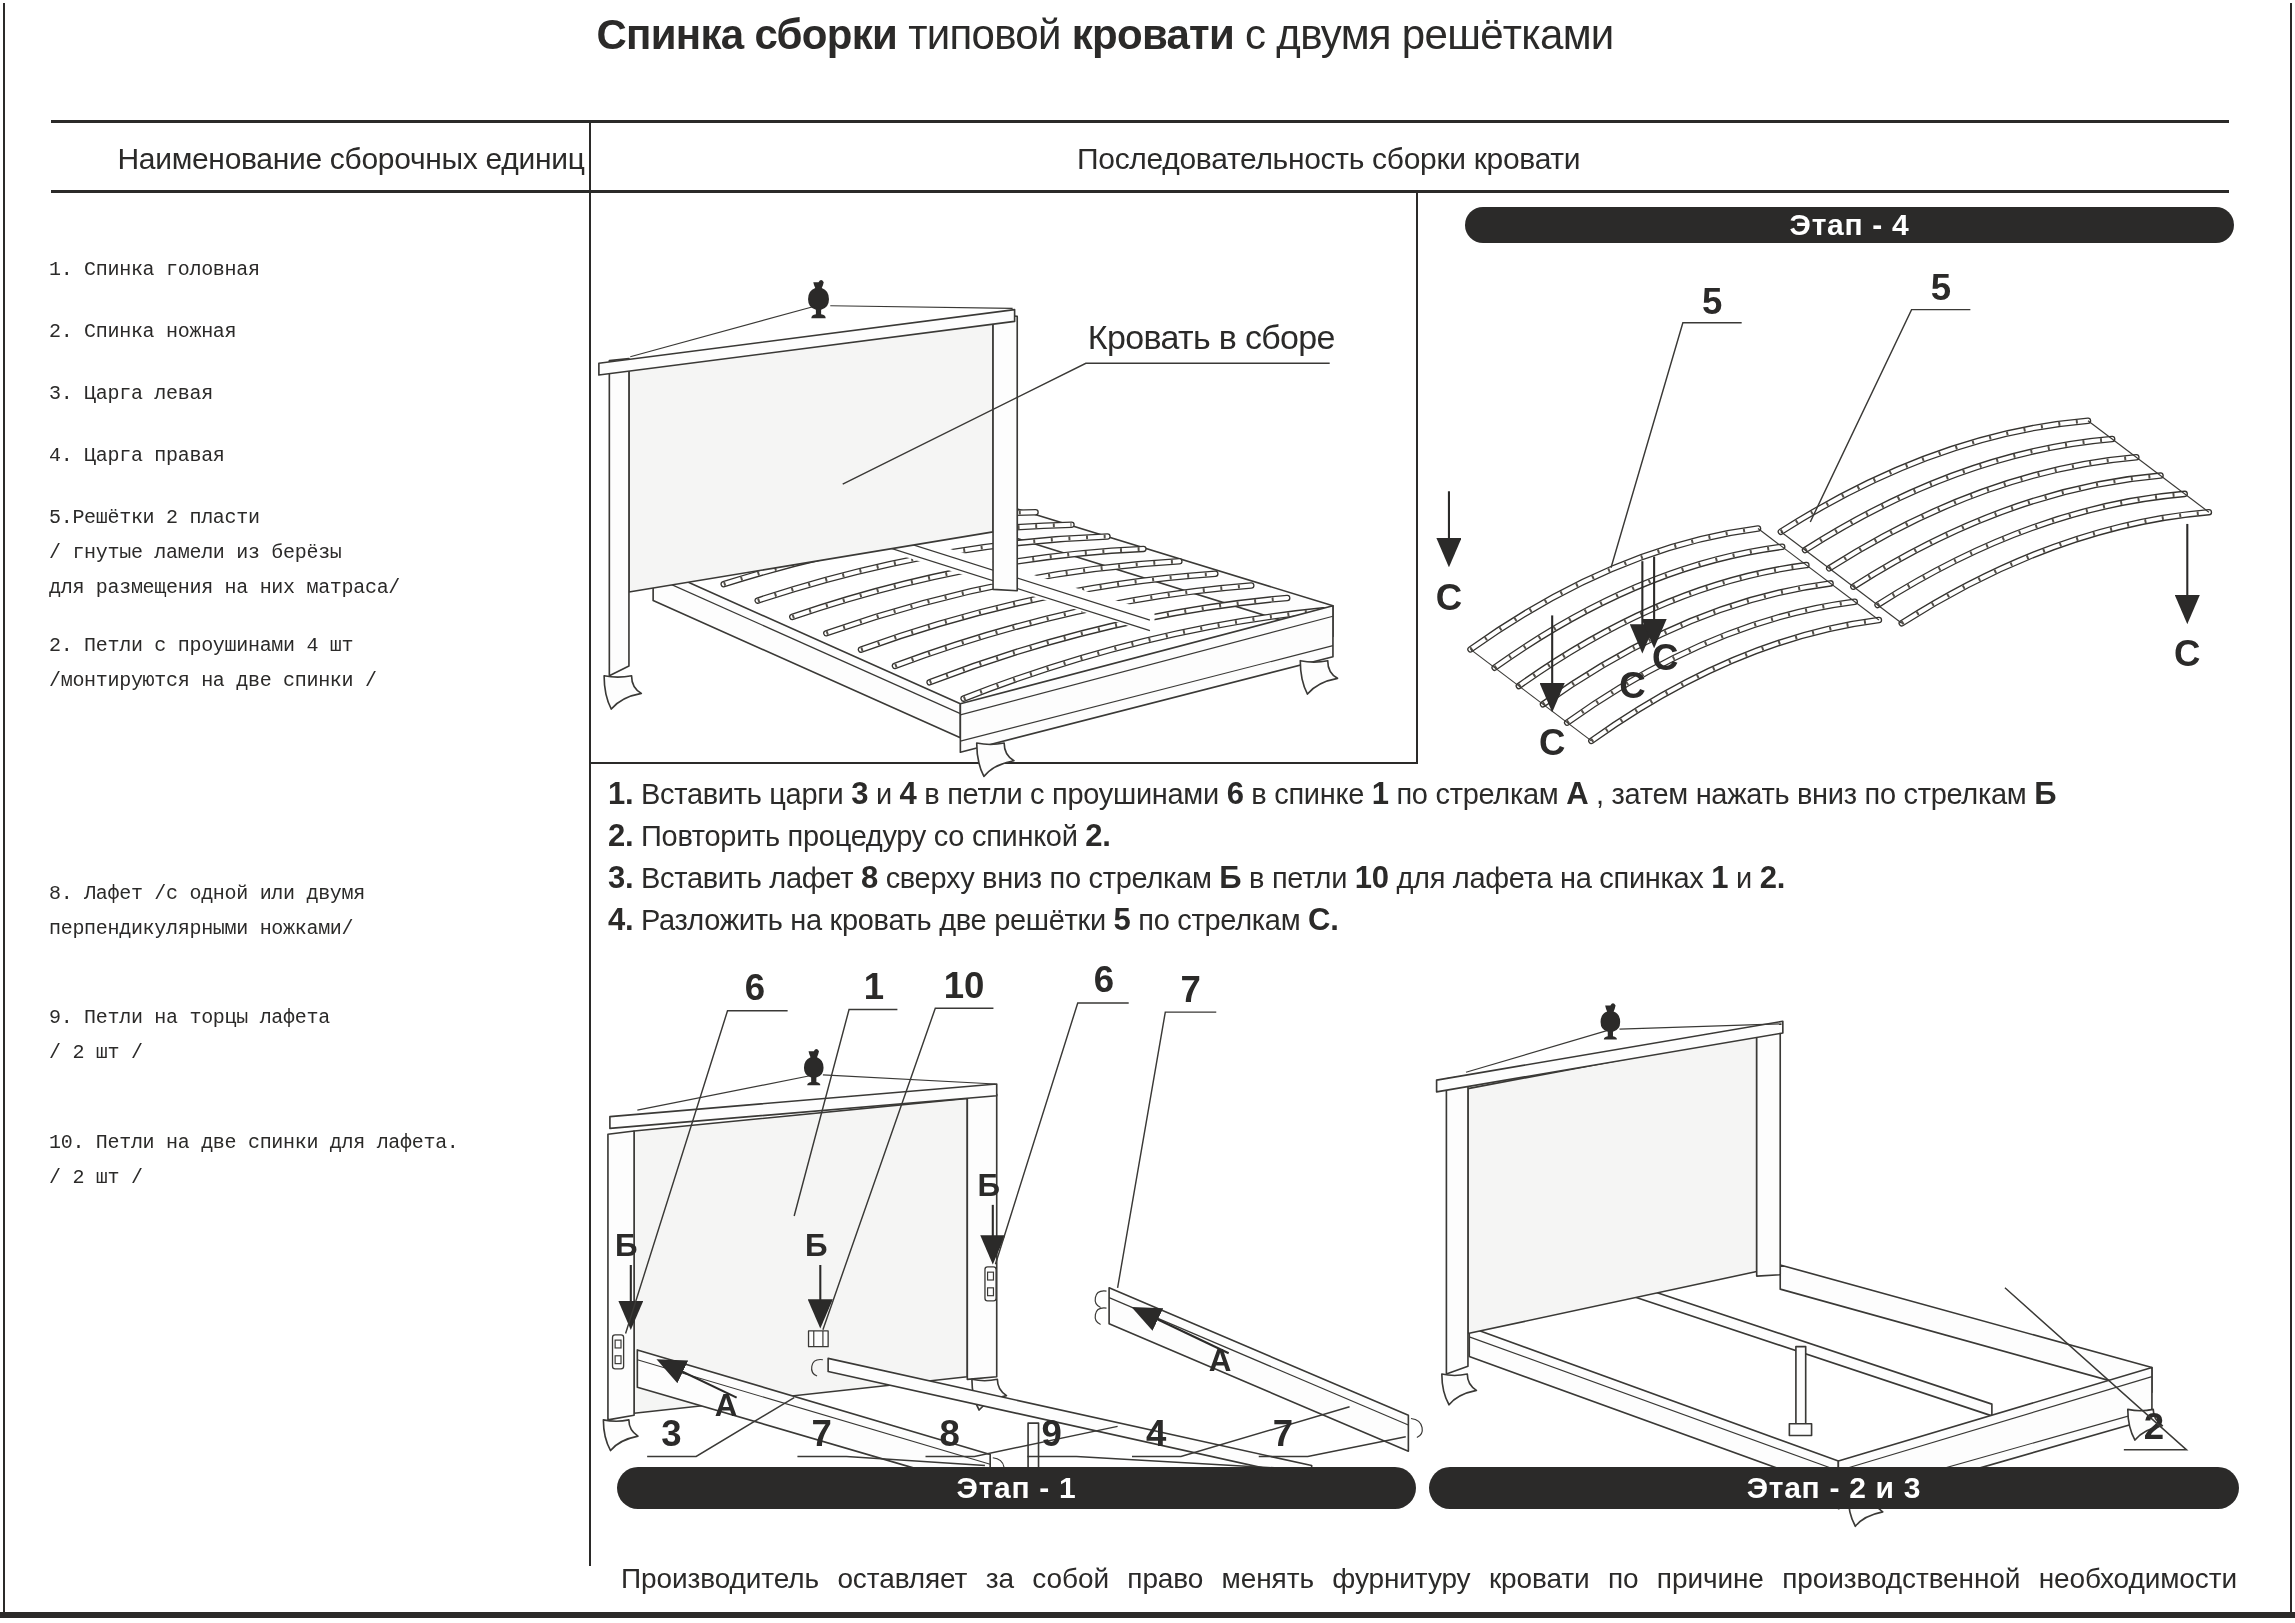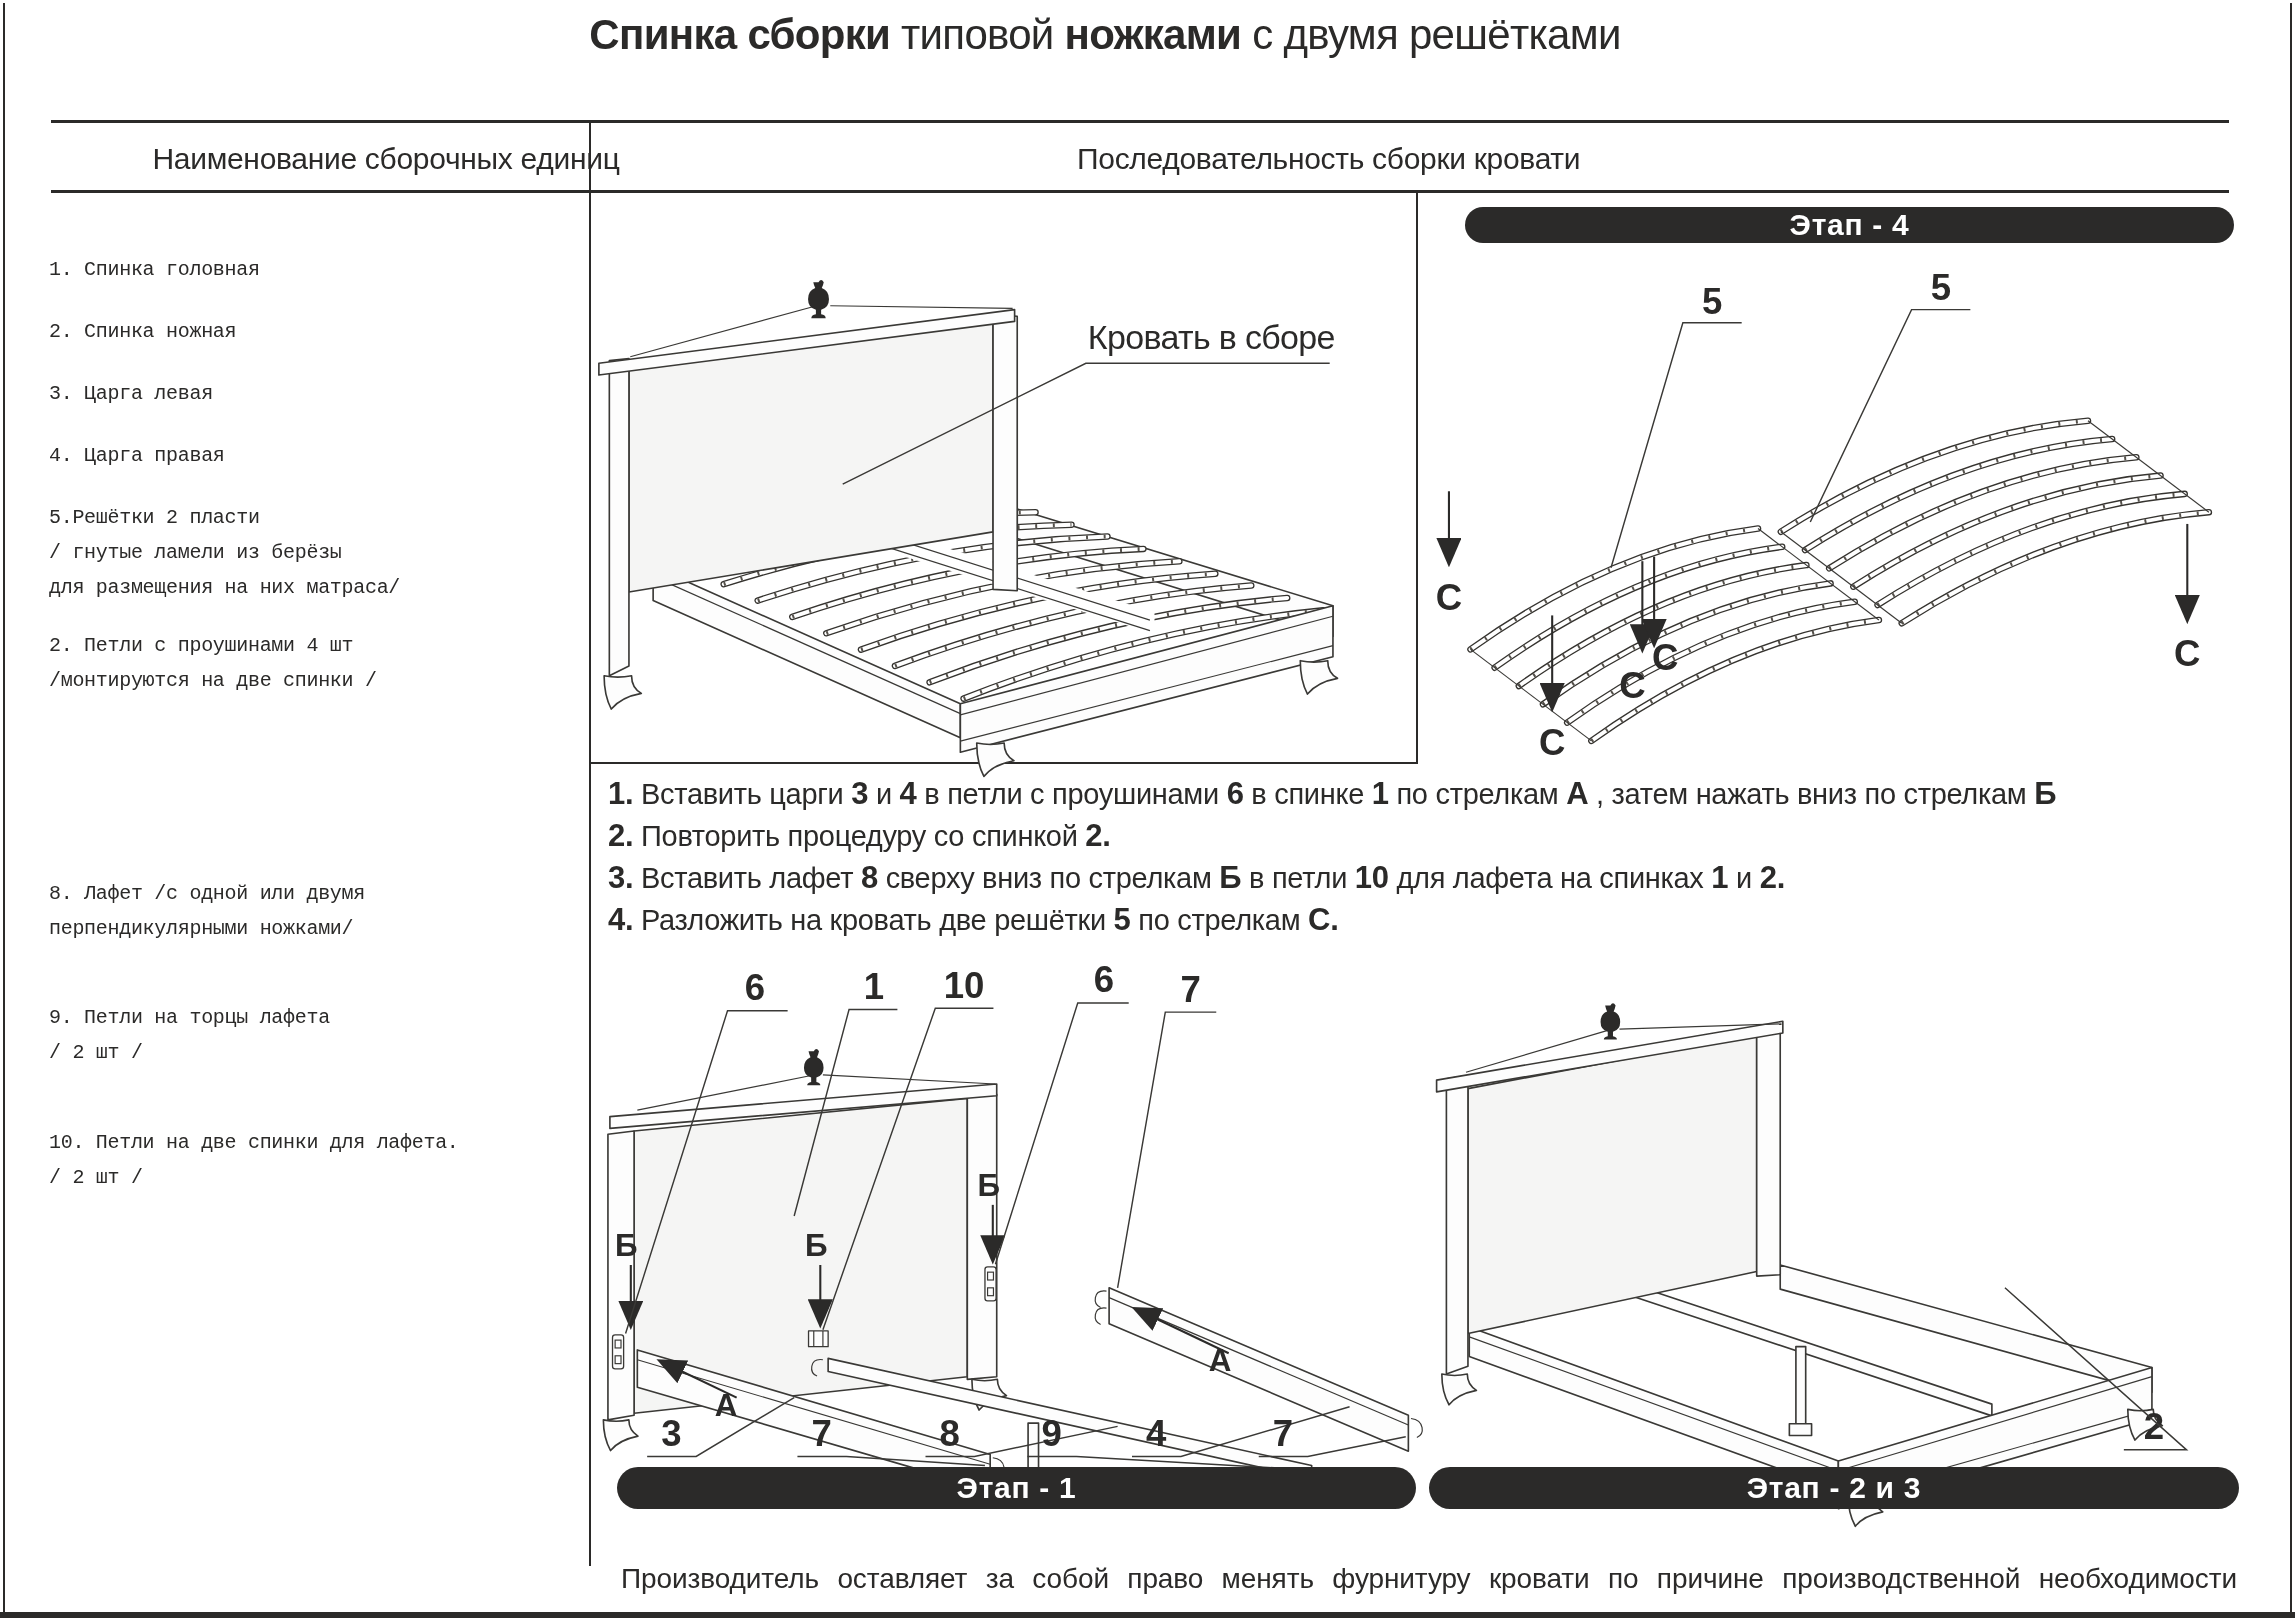--- a/index.html
+++ b/index.html
@@ -3,21 +3,21 @@
 <meta charset="utf-8">
 <style>
   html,body{margin:0;padding:0;background:#ffffff;}
   .page{position:relative;width:2295px;height:1624px;background:#fff;overflow:hidden;
         font-family:"Liberation Sans",sans-serif;color:#2b2a29;}
   .ln{position:absolute;background:#2b2a29;}
   .title{position:absolute;top:10.5px;left:1105px;transform:translateX(-50%);
          font-size:42px;letter-spacing:-0.7px;white-space:nowrap;color:#2b2a29;}
   .seg-b{font-weight:bold;}
   .hdr{position:absolute;font-size:30px;letter-spacing:-0.3px;white-space:nowrap;}
-  .hdr-left{left:0;top:142px;width:702px;text-align:center;margin-left:35px;}
+  .hdr-left{left:0;top:142px;width:702px;text-align:center;}
   .hdr-right{left:1077px;top:142px;}
   .parts{position:absolute;left:0;top:203px;width:589px;height:1360px;}
   .part-item{position:absolute;left:49px;font-size:20px;line-height:35px;
              white-space:pre-line;letter-spacing:-0.3px;font-family:Liberation Mono, monospace;}
   .badge{position:absolute;background:#2b2a29;color:#fff;border-radius:22px;
          font-size:30px;font-weight:bold;display:flex;align-items:center;
          justify-content:center;letter-spacing:0.7px;}
   .instructions{position:absolute;left:608px;top:773px;width:1629px;}
   .instr-line{font-size:29px;line-height:41px;letter-spacing:-0.3px;white-space:nowrap;}
   .instr-line .seg-b{font-size:31px;}
@@ -39,21 +39,21 @@
 </style>
 </head>
 <body>
 
 <div class="page">
 
   <div class="ln" style="left:2.6px;top:2.6px;width:2px;height:1613px;"></div>
   <div class="ln" style="left:2290px;top:2.6px;width:2px;height:1613px;"></div>
   <div class="ln" style="left:0;top:1612px;width:2295px;height:5.9px;"></div>
 
-  <div class="title"><span class="seg-b">Спинка сборки </span><span>типовой </span><span class="seg-b">ножками </span><span>с двумя решётками</span></div>
+  <div class="title"><span class="seg-b">Спинка сборки </span><span>типовой </span><span class="seg-b">кровати </span><span>с двумя решётками</span></div>
 
   <div class="ln" style="left:51px;top:120px;width:2178px;height:2.6px;"></div>
   <div class="ln" style="left:51px;top:190px;width:2178px;height:2.6px;"></div>
   <div class="ln" style="left:589px;top:120px;width:2px;height:1446px;"></div>
   <div class="ln" style="left:1416px;top:190px;width:2px;height:574px;"></div>
   <div class="ln" style="left:589px;top:762px;width:829px;height:2px;"></div>
 
   <div class="hdr hdr-left">Наименование  сборочных единиц</div>
   <div class="hdr hdr-right">Последовательность сборки кровати</div>
 

